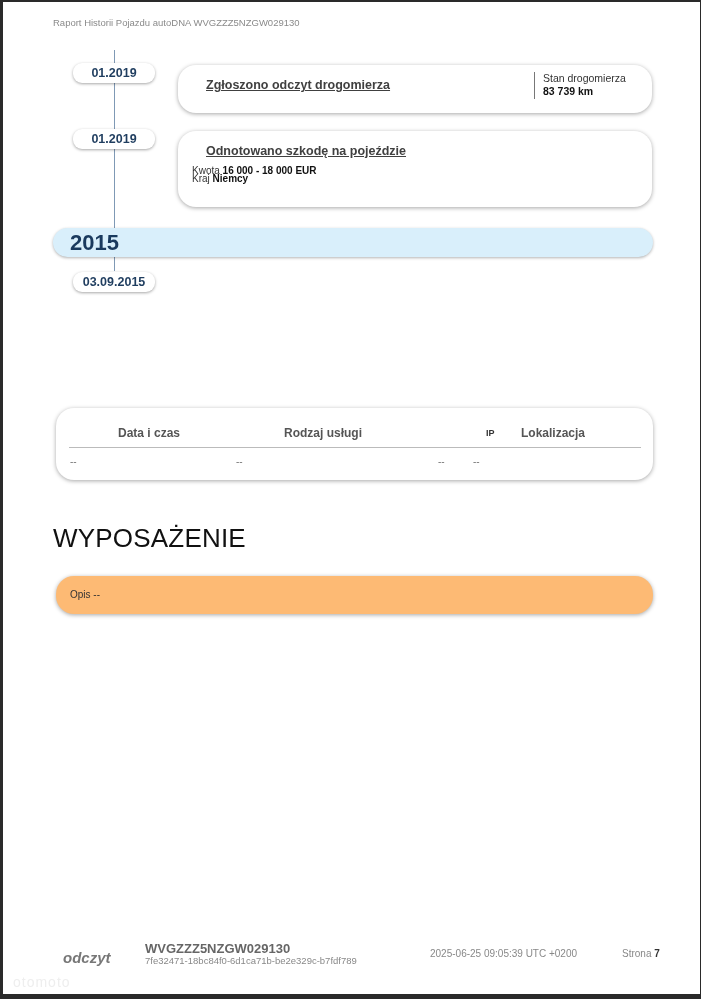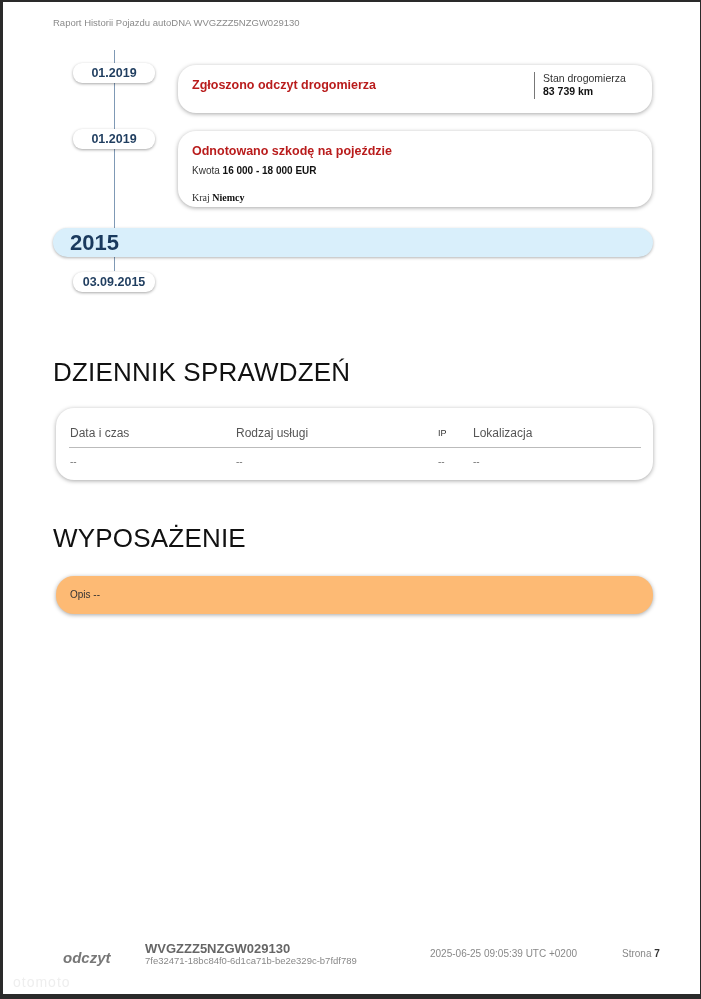--- a/index.html
+++ b/index.html
@@ -25,21 +25,21 @@
       box-shadow: 0 1px 3px rgba(0,0,0,0.35);
       text-align: center; line-height: 20px;
       font-size: 12.5px; font-weight: bold; color: #1f3d5f;
     }
     .event-card {
       position: absolute; left: 175px; width: 474px; background: #fff;
       border-radius: 18px;
       box-shadow: 0 1px 4px rgba(0,0,0,0.35);
     }
     .event-title {
-      position: absolute; left: 14px; font-size: 12.5px; font-weight: bold; color: #b91c1c;
+      position: absolute; left: 28px; font-size: 12.5px; font-weight: bold; color: #404040; text-decoration: underline;
     }
     .odo-block {
       position: absolute; left: 356px; top: 7px; height: 27px;
       border-left: 1px solid #777; padding-left: 8px;
     }
     .odo-label { font-size: 10.5px; color: #333; line-height: 13px; }
     .odo-value { font-size: 10.5px; font-weight: bold; color: #111; line-height: 13px; }
     .detail-line { position: absolute; left: 14px; font-size: 10px; color: #333; }
     .detail-line b { color: #111; }
     .year-bar {
@@ -52,21 +52,21 @@
       font-size: 22px; font-weight: bold; color: #1a3a5e;
     }
     .section-title {
       position: absolute; left: 50px; font-size: 26px; color: #111; letter-spacing: 0.2px;
     }
     .table-card {
       position: absolute; left: 53px; top: 406px; width: 597px; height: 72px;
       background: #fff; border-radius: 18px;
       box-shadow: 0 1px 4px rgba(0,0,0,0.35);
     }
-    .th { position: absolute; top: 18px; font-size: 12px; font-weight: normal; color: #555; }
+    .th { position: absolute; top: 18px; font-size: 12px; font-weight: bold; color: #555; margin-left: 48px; }
     .th.small { font-size: 9px; top: 20px; color: #333; }
     .table-rule { position: absolute; left: 13px; top: 39px; width: 572px; height: 1px; background: #bbb; }
     .td { position: absolute; top: 48px; font-size: 10px; color: #777; }
     .opis-card {
       position: absolute; left: 53px; top: 574px; width: 597px; height: 38px;
       background: #fdba74; border-radius: 18px;
       box-shadow: 0 1px 4px rgba(0,0,0,0.35);
     }
     .opis-text { position: absolute; left: 14px; top: 13px; font-size: 10px; color: #333; }
     .footer-logo {
@@ -109,33 +109,32 @@
     </div>
   </div>
 
   <div class="date-pill" style="top:127px;">01.2019</div>
   <div class="event-card" style="top:129px; height:76px;">
     <div class="event-title" style="top:13px;">Odnotowano szkodę na pojeździe</div>
     <div class="detail-line" style="top:34px;">
       <span>Kwota</span>
       <b>16 000 - 18 000 EUR</b>
     </div>
-    <div class="detail-line" style="top:61px;font-family:Liberation Serif, serif;">
+    <div class="detail-line" style="top:42px;">
       <span>Kraj</span>
       <b>Niemcy</b>
     </div>
   </div>
 
   <div class="year-bar">
     <div class="year-text">2015</div>
   </div>
 
   <div class="date-pill" style="top:270px;">03.09.2015</div>
 
-  <div class="section-title" style="top:355px;">DZIENNIK SPRAWDZEŃ</div>
   <div class="table-card">
     <div class="th" style="left:14px;">Data i czas</div>
     <div class="th" style="left:180px;">Rodzaj usługi</div>
     <div class="th small" style="left:382px;">IP</div>
     <div class="th" style="left:417px;">Lokalizacja</div>
     <div class="table-rule"></div>
     <div class="td" style="left:14px;">--</div>
     <div class="td" style="left:180px;">--</div>
     <div class="td" style="left:382px;">--</div>
     <div class="td" style="left:417px;">--</div>

